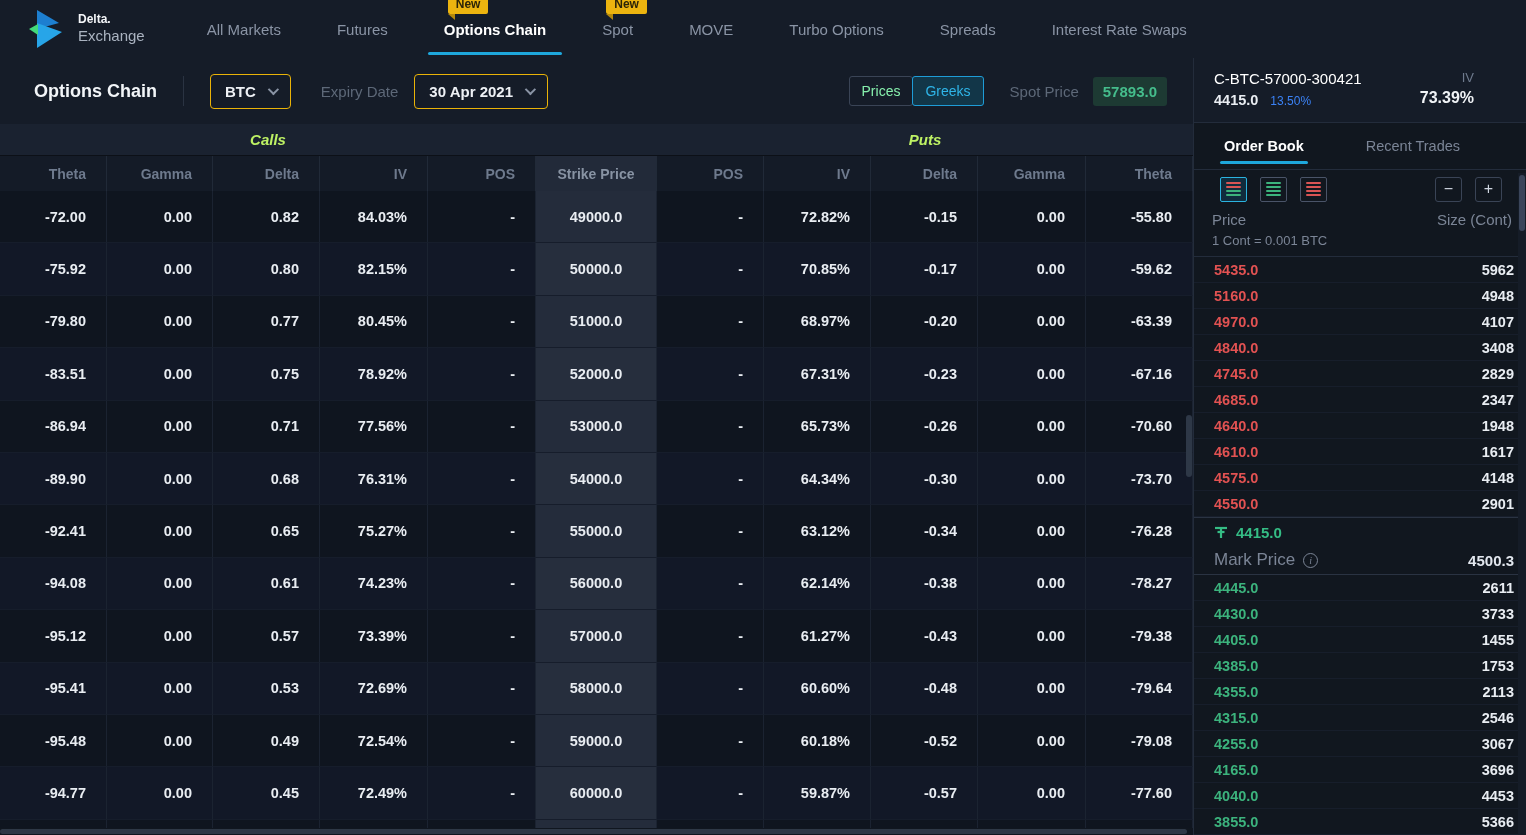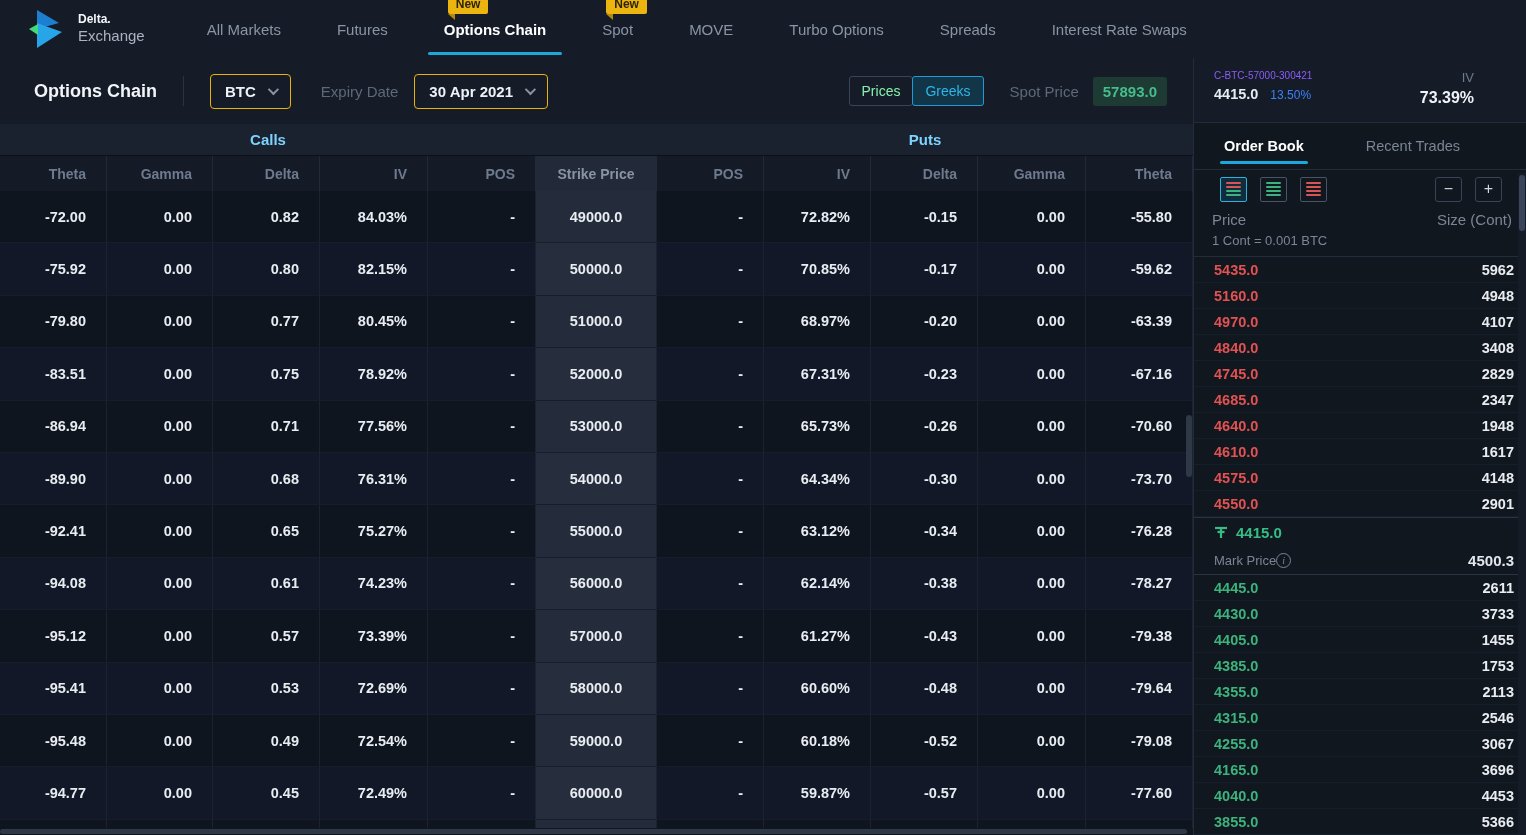--- a/index.html
+++ b/index.html
@@ -40,22 +40,22 @@
   .mode-btn { border:1px solid #3a4456; background:transparent; color:#86efac; font-size:14px;
               padding:6px 12px; cursor:pointer; border-radius:3px; font-family:inherit; }
   .mode-btn.selected { border-color:#1e9cd7; color:#2fb5e8; background:#123648; margin-left:-1px; }
   .spot-label { margin-left:26px; margin-right:14px; }
   .spot-badge { background:#1d3a33; color:#45bd8c; font-size:15px; font-weight:bold;
                 padding:6px 10px; border-radius:3px; margin-right:26px; }
 
   
   .left-col { --cols:107px 106px 107px 108px 108px 121px 107px 107px 107px 108px 107px; }
   .group-row { display:grid; grid-template-columns:536px 121px 536px; height:31px; background:#1a2230; }
-  .group-cell { display:flex; align-items:center; justify-content:center; color:#7dd3fc;
-                font-size:15px; font-weight:bold; }
+  .group-cell { display:flex; align-items:center; justify-content:center; color:#bef264;
+                font-size:15px; font-weight:bold;font-style:italic; }
   .colhead-row { display:grid; grid-template-columns:var(--cols); height:36px; background:#141b27;
                  border-top:1px solid #0c1017; }
   .col-head { display:flex; align-items:center; justify-content:flex-end; padding-right:20px;
               color:#6e7a8d; font-size:14px; font-weight:bold; border-right:1px solid #212a38; }
   .col-head.strike-head { justify-content:center; padding-right:0; background:#222a39; color:#8893a3; }
   .table-body { flex:1; overflow:hidden; }
   .row { display:grid; grid-template-columns:var(--cols); height:52.4px; cursor:pointer; }
   .cell { display:flex; align-items:center; justify-content:flex-end; padding-right:20px;
           font-size:14.5px; font-weight:bold; color:#e9edf2; background:#0f151f;
           border-right:1px solid #1b2331; border-bottom:1px solid #161d2b; }
@@ -64,21 +64,21 @@
   .row:nth-child(even) .cell.strike-cell { background:#262e3d; }
   .hbar { height:7px; background:#10161f; position:relative; }
   .hbar-thumb { position:absolute; top:1px; left:0; height:5px; width:99.5%; background:#2e3846; border-radius:3px; }
   .vbar-thumb { position:absolute; right:1px; top:46%; width:6px; height:62px; background:#2e3847; border-radius:3px; }
 
   
   .panel { width:333px; background:#11171f; border-left:1px solid #232c3b; display:flex;
            flex-direction:column; position:relative; }
   .sym-section { height:66px; background:#151c28; border-bottom:1px solid #232c3b;
                  display:flex; justify-content:space-between; padding:12px 52px 0 20px; }
-  .sym { color:#8b5cf6; font-size:10px; margin-bottom:5px; }
+  .sym { color:#ffffff; font-size:15px; margin-bottom:5px; }
   .sym-prices { display:flex; gap:12px; align-items:baseline; }
   .last-price { color:#e9edf2; font-size:14.5px; font-weight:bold; }
   .chg { color:#3b82f6; font-size:12px; }
   .iv-block { text-align:right; }
   .iv-label { color:#6e7a8d; font-size:13px; margin-bottom:4px; }
   .iv-val { color:#f0f3f6; font-size:16px; font-weight:bold; }
   .tabs { height:48px; display:flex; align-items:center; gap:62px; padding-left:30px;
           border-bottom:1px solid #232c3b; }
   .tab { position:relative; color:#7b8596; font-size:14.5px; cursor:pointer; height:100%;
          display:flex; align-items:center; }
@@ -99,21 +99,21 @@
   .dh-row2 { text-align:left; color:#7b8596; font-size:13px; margin-top:5px; }
   .drow { height:26px; display:flex; justify-content:space-between; align-items:center;
           padding:0 12px 0 20px; border-bottom:1px solid #171e2b; cursor:pointer; }
   .dp { font-size:14.5px; font-weight:bold; }
   .ask .dp { color:#e25252; } .bid .dp { color:#3cb37d; }
   .ds { color:#e9edf2; font-size:14.5px; font-weight:bold; }
   .mid-block { border-top:1px solid #2a3342; border-bottom:1px solid #2a3342; }
   .last-row { height:28px; display:flex; align-items:center; gap:8px; padding-left:20px; }
   .last-val { color:#35bd85; font-size:15px; font-weight:bold; }
   .mark-row { height:28px; display:flex; align-items:center; padding:0 12px 0 20px; }
-  .mark-label { color:#7b8596; font-size:13px; margin-right:0; }
+  .mark-label { color:#7b8596; font-size:17px; margin-right:8px; }
   .info-icon { width:15px; height:15px; border:1px solid #7b8596; border-radius:50%; color:#7b8596;
                font-size:10px; font-style:italic; display:flex; align-items:center; justify-content:center;
                font-family:"Liberation Serif",serif; cursor:pointer; }
   .mark-val { margin-left:auto; color:#e2e7ee; font-size:15px; font-weight:bold; }
   .panel-vscroll { position:absolute; right:0; top:115px; bottom:0; width:8px; background:#151c27; }
   .panel-vscroll .thumb { position:absolute; top:2px; left:1px; width:6px; height:56px;
                           background:#3a455a; border-radius:3px; }
 </style>
 </head>
 <body>

